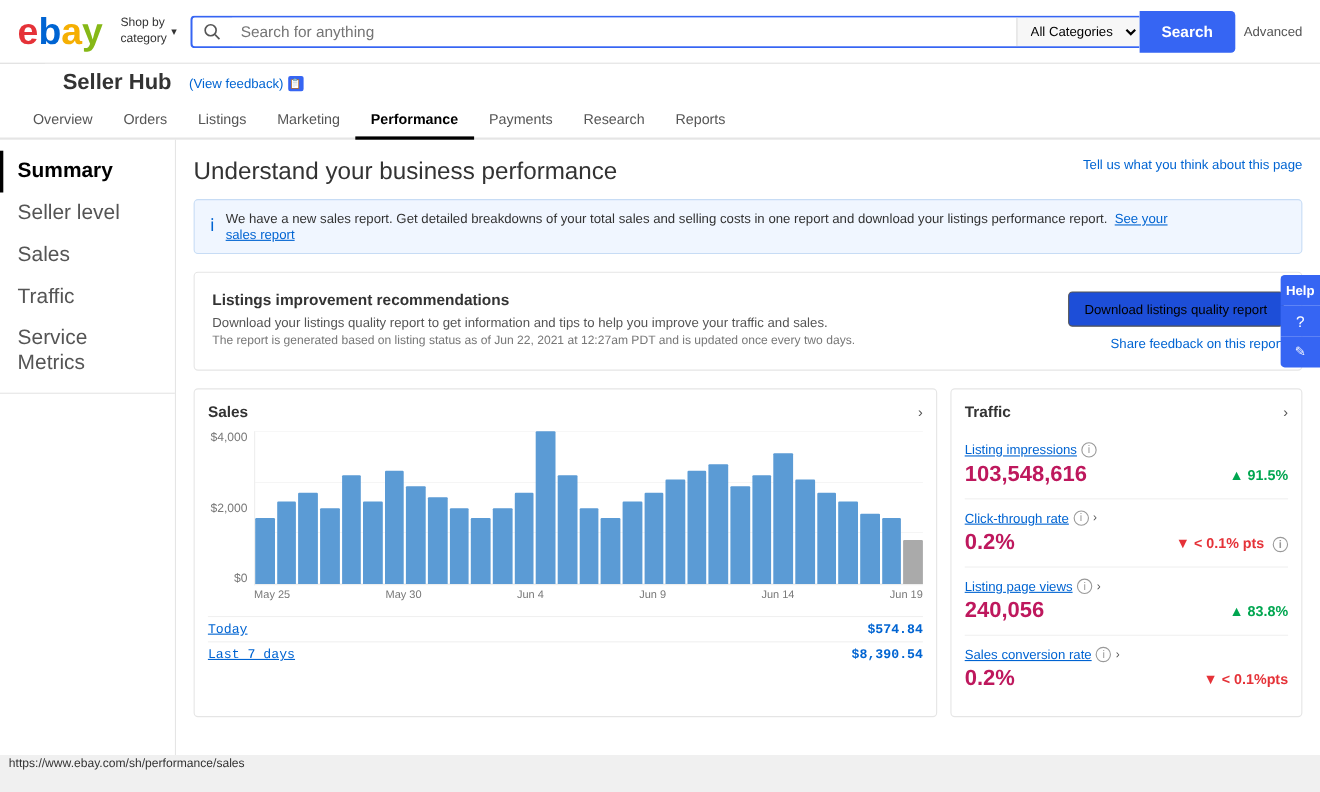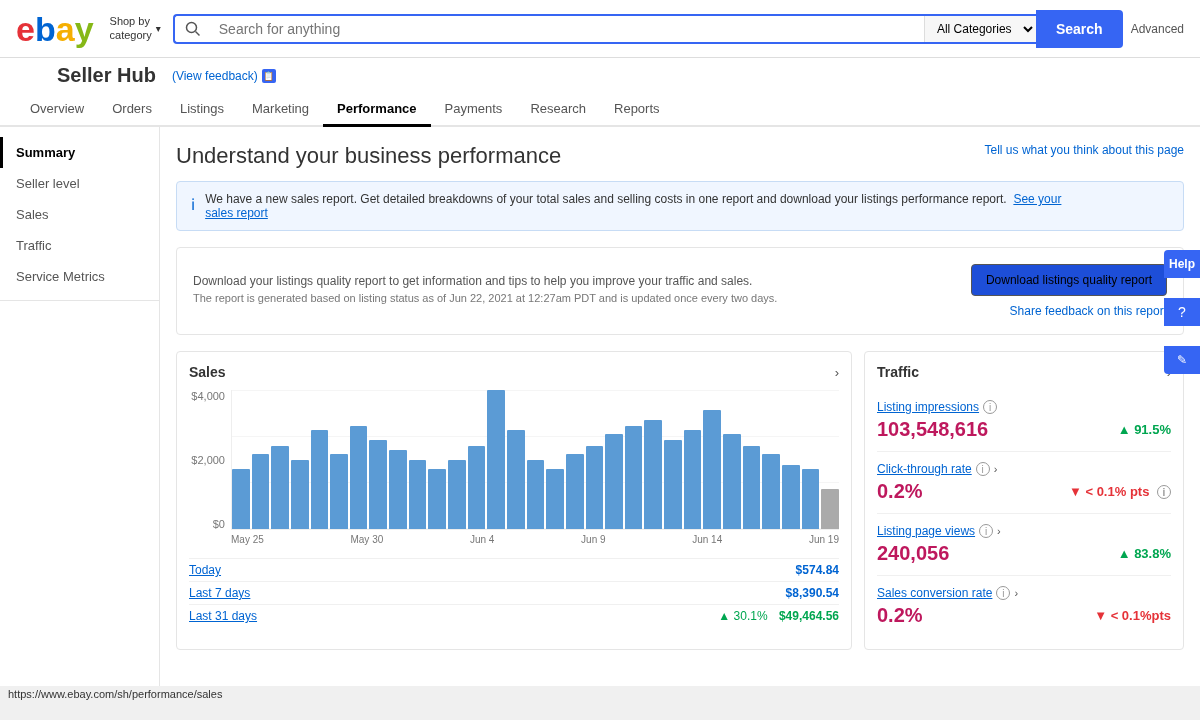--- a/index.html
+++ b/index.html
@@ -148,21 +148,21 @@
 
     
     .sidebar {
       width: 160px;
       border-right: 1px solid #e5e5e5;
       padding-top: 10px;
       flex-shrink: 0;
     }
     .sidebar-item {
       padding: 8px 16px;
-      font-size: 13px;
+      font-size: 19px;
       color: #555;
       cursor: pointer;
       position: relative;
     }
     .sidebar-item.active {
       color: #000;
       font-weight: bold;
     }
     .sidebar-item.active::before {
       content: '';
@@ -359,20 +359,21 @@
     
     .sales-stats {
       margin-top: 8px;
     }
     .stat-row {
       display: flex;
       justify-content: space-between;
       padding: 4px 0;
       border-top: 1px solid #f0f0f0;
       font-size: 12px;
+      font-family: Liberation Mono, monospace;
     }
     .stat-label { color: #0064d2; cursor: pointer; text-decoration: underline; }
     .stat-value { font-weight: bold; color: #0064d2; }
     .stat-value.positive { color: #00a650; }
     .stat-change { color: #00a650; margin-right: 8px; }
 
     
     .traffic-card {
       width: 320px;
       flex-shrink: 0;
@@ -432,21 +433,20 @@
     .metric-change.down { color: #e53238; }
 
     
     .help-panel {
       position: fixed;
       right: 0;
       top: 250px;
       display: flex;
       flex-direction: column;
       z-index: 100;
-      gap: 20px;
     }
     .help-btn {
       background: #3665f3;
       color: #fff;
       width: 36px;
       height: 28px;
       display: flex;
       align-items: center;
       justify-content: center;
       font-size: 12px;
@@ -565,20 +565,21 @@
     <div class="banner">
       <span class="banner-icon">ℹ</span>
       <span>
         We have a new sales report. Get detailed breakdowns of your total sales and selling costs in one report and download your listings performance report.&nbsp;
         <a href="#">See your<br>sales report</a>
       </span>
     </div>
 
     <div class="listing-improvement">
       <div class="listing-improvement-text">
+        <h3>Listings improvement recommendations</h3>
         <p>Download your listings quality report to get information and tips to help you improve your traffic and sales.</p>
         <p class="small-note">The report is generated based on listing status as of Jun 22, 2021 at 12:27am PDT and is updated once every two days.</p>
       </div>
       <div class="listing-improvement-actions">
         <button class="download-btn">Download listings quality report</button>
         <a href="#" class="share-feedback-link">Share feedback on this report</a>
       </div>
     </div>
 
     <div class="dashboard-grid">
@@ -638,27 +639,20 @@
         </div>
         <div class="sales-stats">
           <div class="stat-row">
             <a href="#" class="stat-label">Today</a>
             <span class="stat-value">$574.84</span>
           </div>
           <div class="stat-row">
             <a href="#" class="stat-label">Last 7 days</a>
             <span class="stat-value">$8,390.54</span>
           </div>
-          <div class="stat-row">
-            <a href="#" class="stat-label">Last 31 days</a>
-            <div>
-              <span class="stat-change">▲ 30.1%</span>
-              <span class="stat-value positive">$49,464.56</span>
-            </div>
-          </div>
         </div>
       </div>
 
       <div class="traffic-card">
         <div class="card-header">
           <span class="card-title">Traffic</span>
           <span class="card-arrow">›</span>
         </div>
 
         <div class="traffic-metric">

